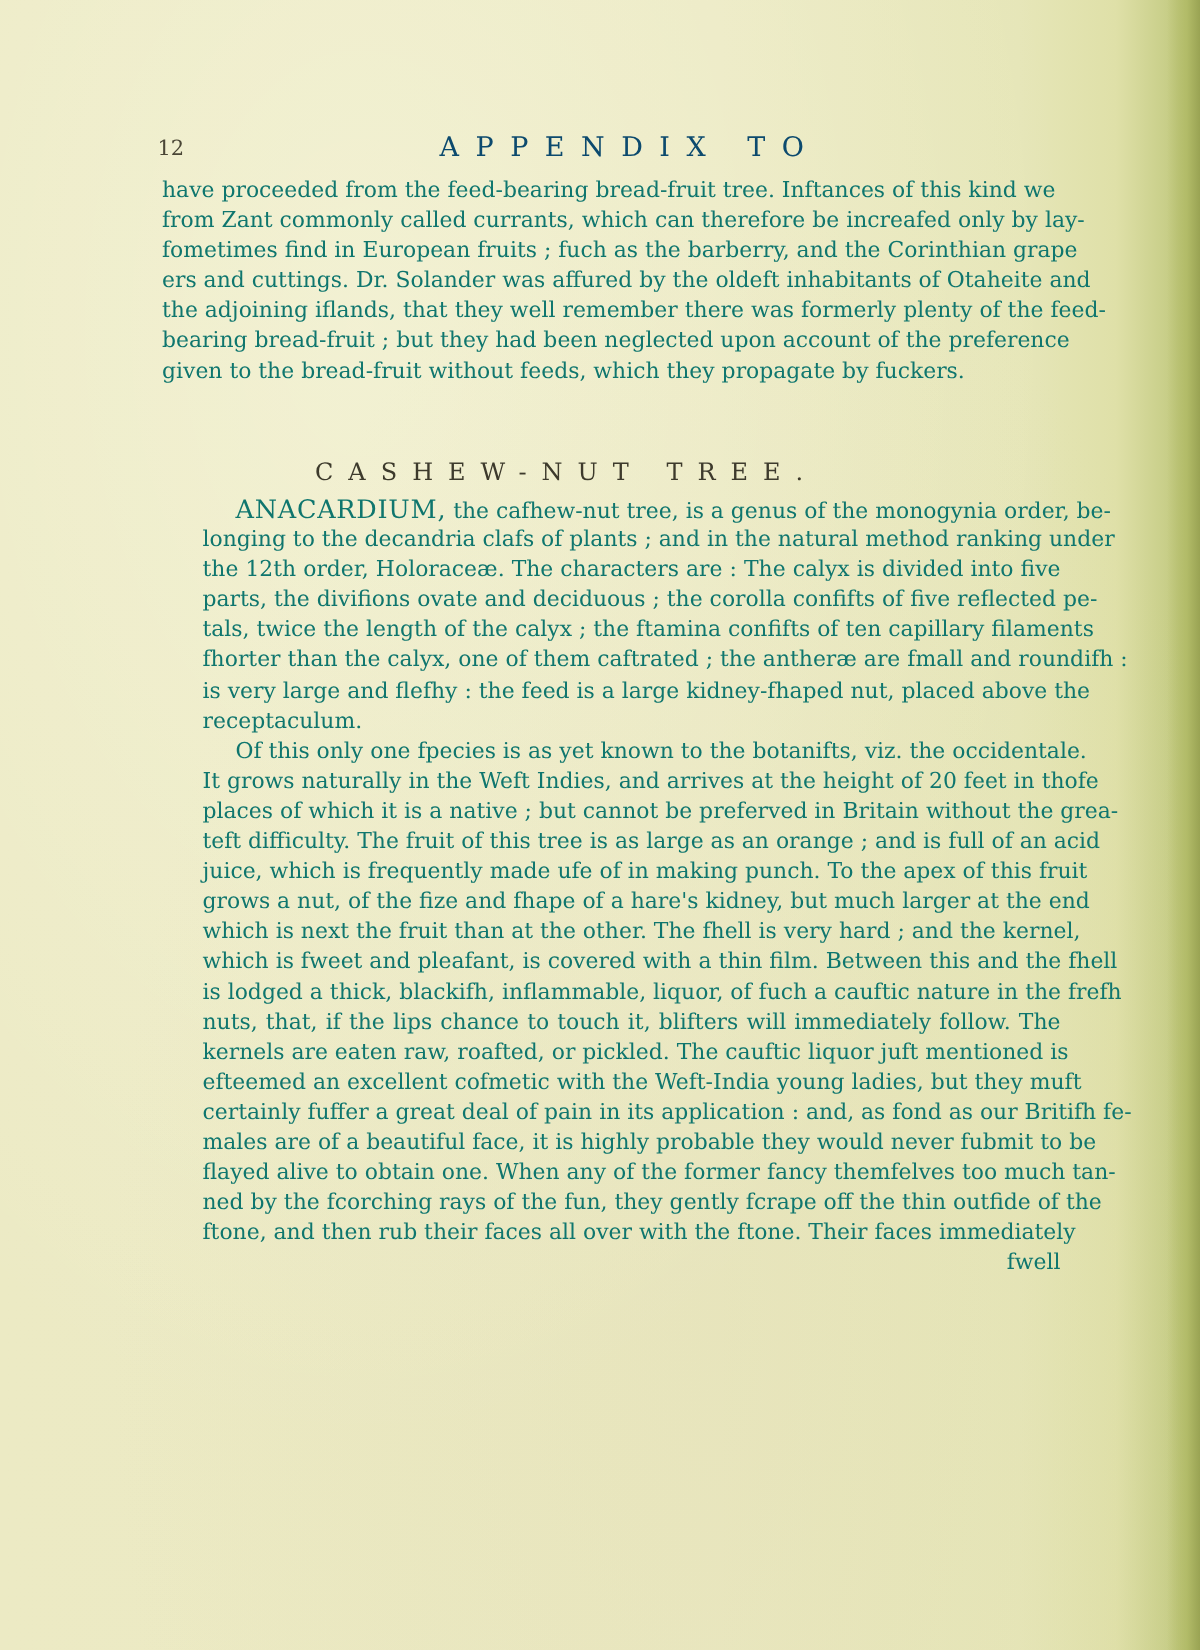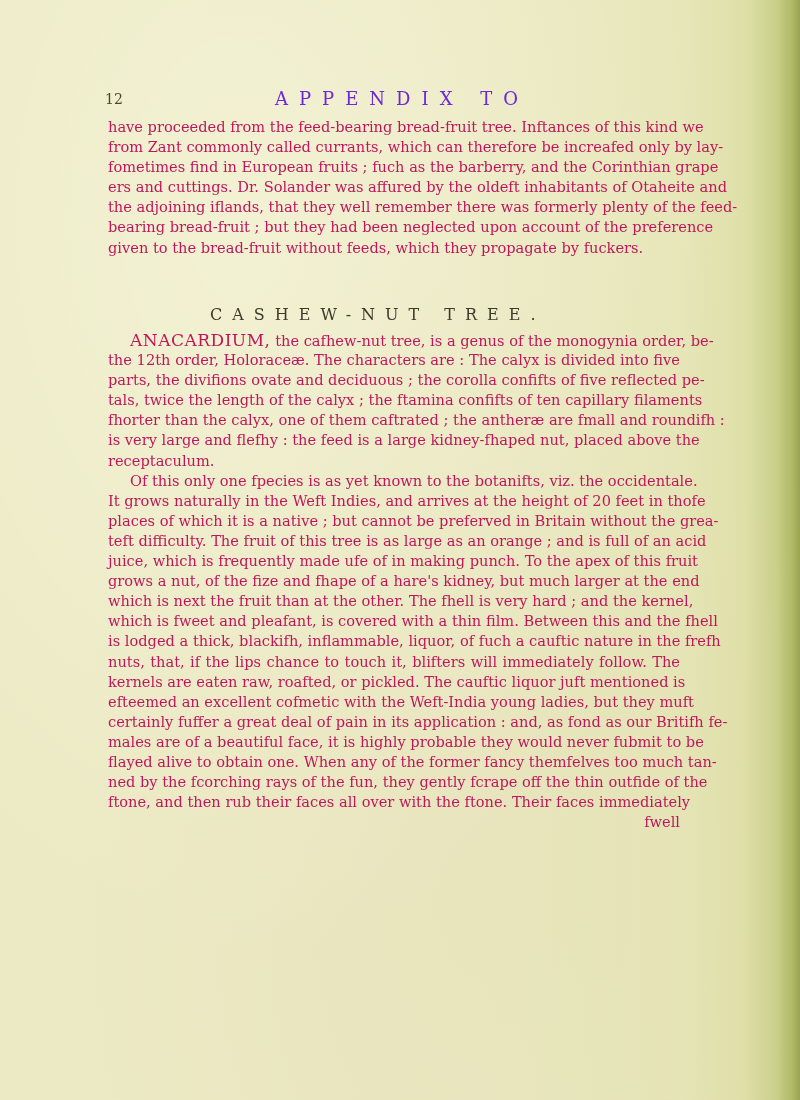--- a/index.html
+++ b/index.html
@@ -20,38 +20,38 @@
     position:absolute; right:0; top:0; width:22px; height:1100px;
     background: linear-gradient(90deg, rgba(190,195,120,0) 0%, rgba(175,185,100,0.8) 60%, rgba(150,160,80,0.9) 100%);
   }
   .running-head {
     position:absolute; top:88px; left:0; width:670px; height:24px;
   }
   .page-num {
     position:absolute; left:105px; top:3px; font-size:14px; color:#4a4636;
   }
   .head-title {
-    position:absolute; left:275px; top:0; font-size:18px; letter-spacing:11px; color:#6d28d9;
+    position:absolute; left:293px; top:0; font-size:18px; letter-spacing:11px; color:#0c4a6e;
   }
   .text-block {
     position:absolute; left:108px; width:572px;
-    font-size:14.6px; line-height:20.1px; color:#be185d;
+    font-size:14.6px; line-height:20.1px; color:#0f766e;
   }
   .line {
     display:block; white-space:nowrap; text-align:justify; text-align-last:justify;
     height:20.1px;
   }
   .line.last { text-align-last:left; }
   .line.right { text-align:right; text-align-last:right; }
   .line.indent { padding-left:22px; }
   #block1 { top:117px; }
   .section-title {
     position:absolute; top:305px; left:210px; font-size:16px; letter-spacing:10px; color:#3d3a2c;
   }
-  #block2 { top:330px; }
+  #block2 { top:330px;margin-left:27px; }
   .small-caps { font-size:17px; letter-spacing:0.5px; }
 </style>
 </head>
 <body>
 
 <div class="page-stain"></div>
 <div class="edge"></div>
 
 <div class="running-head">
   <span class="page-num">12</span>
@@ -65,20 +65,21 @@
   <span class="line">ers and cuttings. Dr. Solander was affured by the oldeft inhabitants of Otaheite and</span>
   <span class="line">the adjoining iflands, that they well remember there was formerly plenty of the feed-</span>
   <span class="line">bearing bread-fruit ; but they had been neglected upon account of the preference</span>
   <span class="line last">given to the bread-fruit without feeds, which they propagate by fuckers.</span>
 </div>
 
 <div class="section-title">CASHEW-NUT TREE.</div>
 
 <div class="text-block" id="block2">
   <span class="line indent"><span class="small-caps">ANACARDIUM,</span><span> the cafhew-nut tree, is a genus of the monogynia order, be-</span></span>
+  <span class="line">longing to the decandria clafs of plants ; and in the natural method ranking under</span>
   <span class="line">the 12th order, Holoraceæ. The characters are : The calyx is divided into five</span>
   <span class="line">parts, the divifions ovate and deciduous ; the corolla confifts of five reflected pe-</span>
   <span class="line">tals, twice the length of the calyx ; the ftamina confifts of ten capillary filaments</span>
   <span class="line">fhorter than the calyx, one of them caftrated ; the antheræ are fmall and roundifh :</span>
   <span class="line">is very large and flefhy : the feed is a large kidney-fhaped nut, placed above the</span>
   <span class="line last">receptaculum.</span>
   <span class="line indent">Of this only one fpecies is as yet known to the botanifts, viz. the occidentale.</span>
   <span class="line">It grows naturally in the Weft Indies, and arrives at the height of 20 feet in thofe</span>
   <span class="line">places of which it is a native ; but cannot be preferved in Britain without the grea-</span>
   <span class="line">teft difficulty. The fruit of this tree is as large as an orange ; and is full of an acid</span>

